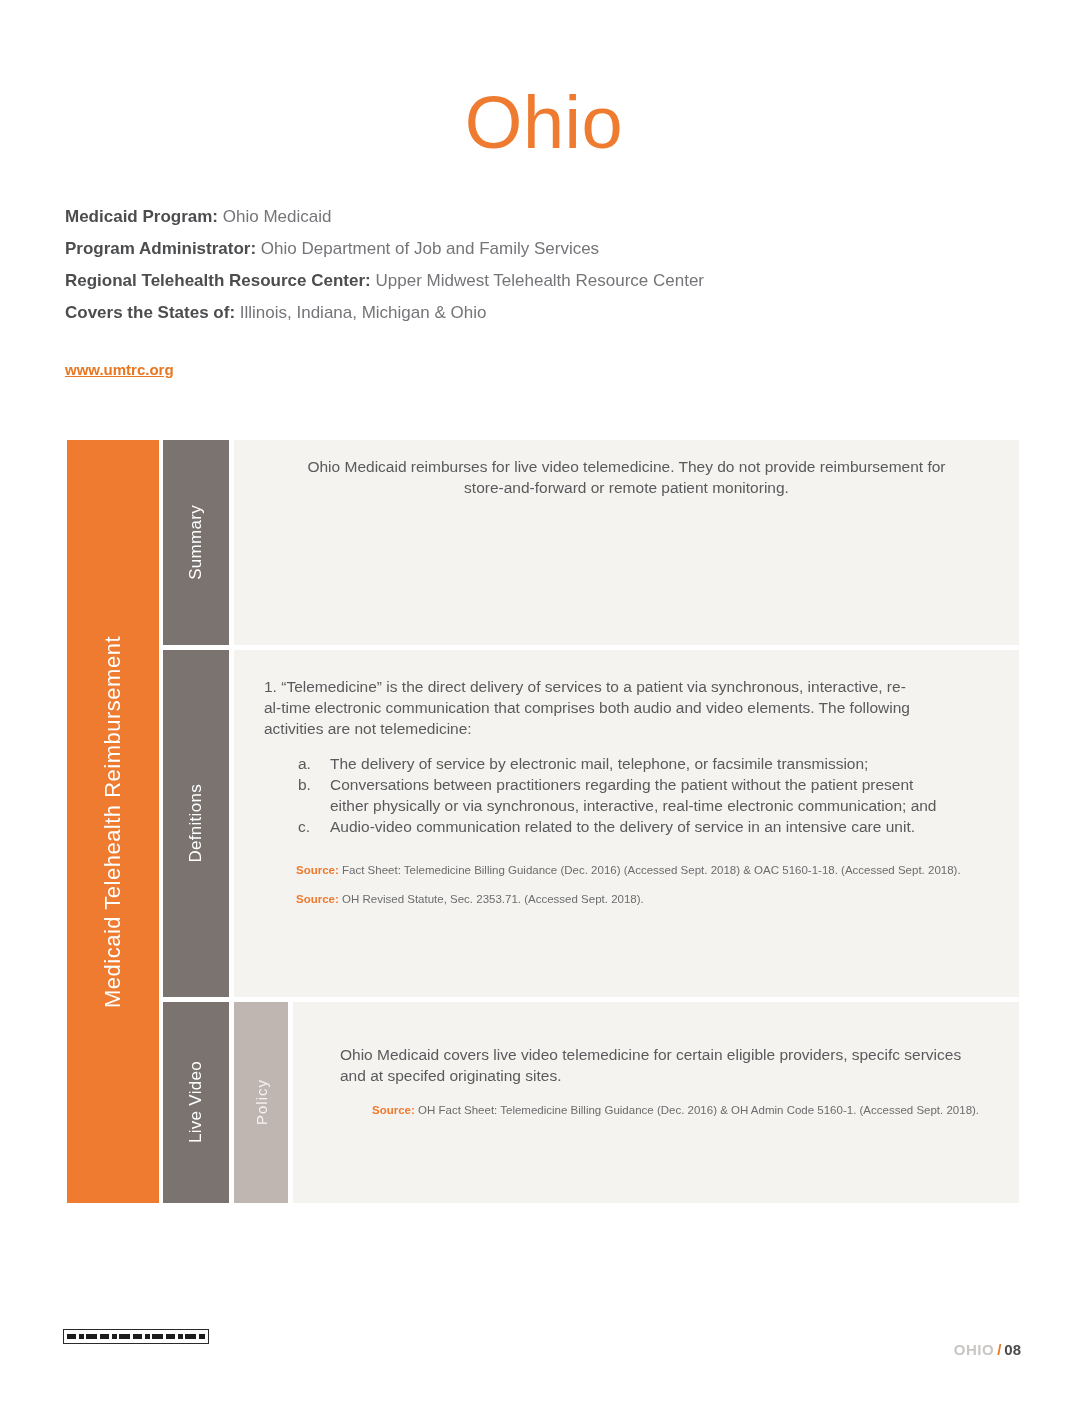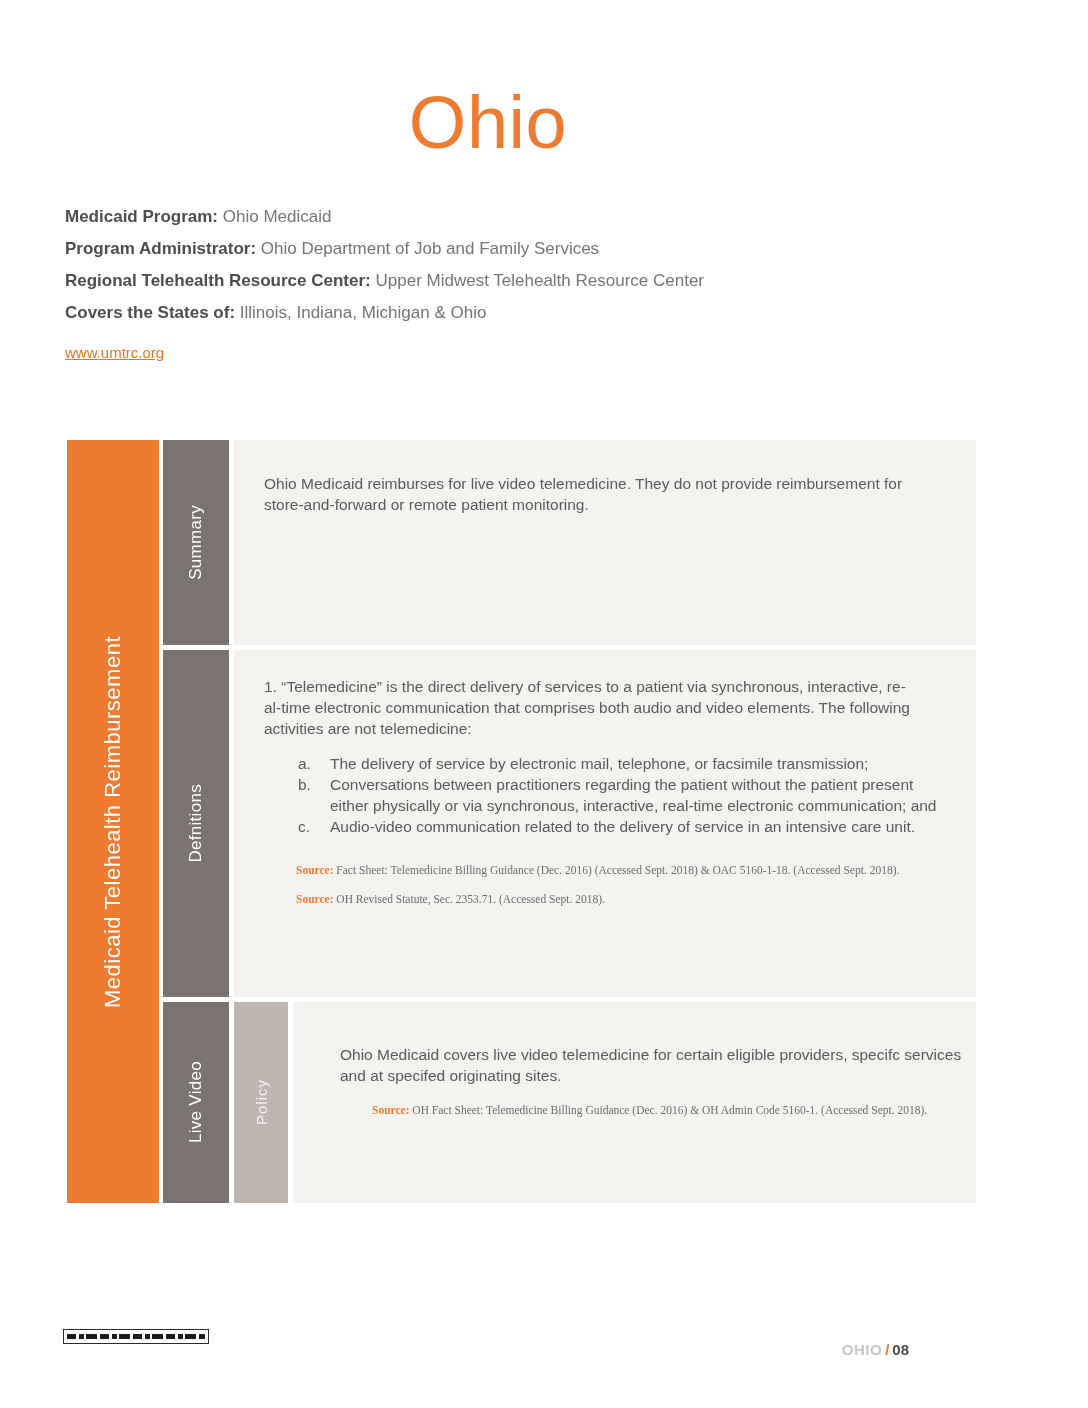--- a/index.html
+++ b/index.html
@@ -1,33 +1,33 @@
 <!DOCTYPE html>
 <html><head>
 <meta charset="utf-8">
 <style>
   * { margin:0; padding:0; box-sizing:border-box; }
   html,body { background:#ffffff; }
   .page {
-    position:relative; width:976px; height:1408px; background:#ffffff;
+    position:relative; width:1088px; height:1408px; background:#ffffff;
     font-family:"Liberation Sans", sans-serif; overflow:hidden;
   }
   
   .title {
     position:absolute; top:80px; left:0; width:100%;
     text-align:center; font-size:74px; font-weight:400;
     color:#EE7B30; letter-spacing:0.5px;
   }
   
   .header { position:absolute; left:65px; top:207px; width:800px; }
   .hline { font-size:17px; line-height:20px; margin-bottom:12px; }
   .hlabel { font-weight:bold; color:#4C4D4F; }
   .hvalue { color:#747578; }
   .hlink {
-    display:inline-block; margin-top:9px; font-size:15px; font-weight:normal;
+    display:inline-block; margin-top:26px; font-size:15px; font-weight:bold;
     color:#E87722; text-decoration:underline; cursor:pointer;
   }
   
   .main { position:absolute; left:67px; top:440px; width:952px; height:763px; }
   .orange-bar {
     position:absolute; left:0; top:0; width:92px; height:100%;
     background:#EE7B30; display:flex; align-items:center; justify-content:center;
   }
   .vtext {
     writing-mode:vertical-rl; transform:rotate(180deg);
@@ -42,30 +42,30 @@
     flex:none; width:66px; background:#7A7370; margin-right:5px;
     display:flex; align-items:center; justify-content:center;
   }
   .tab .vtext { font-size:17px; letter-spacing:0.3px; }
   .subtab {
     flex:none; width:54px; background:#BFB6B1; margin-right:5px;
     display:flex; align-items:center; justify-content:center;
   }
   .subtab .vtext { font-size:15px; color:#F5F3F1; letter-spacing:1px; }
   .content { flex:1; background:#F5F3F0; padding:26px 30px 20px 30px; }
-  .content-summary { padding-top:33px; }
+  .content-summary { padding-top:16px;text-align:center; }
   .content-live { padding-top:42px; padding-left:47px; }
   .body {
     font-size:15.5px; line-height:21px; color:#595A5C; white-space:pre-line;
   }
   .list { margin:14px 0 0 34px; }
   .li { display:flex; font-size:15.5px; line-height:21px; color:#595A5C; }
   .li .marker { flex:none; width:32px; }
   .li .litext { white-space:pre-line; }
-  .source { margin:20px 0 0 32px; font-size:11.5px; line-height:15px; color:#6B6C6E;font-family:Liberation Serif, serif; }
+  .source { margin:20px 0 0 32px; font-size:11.5px; line-height:15px; color:#6B6C6E; }
   .source .source-label { color:#EE7B30; font-weight:bold; }
   .source-mid { margin-top:26px; }
   .body-follow { margin-top:16px; }
   .source-last { margin-top:14px; }
   .source-live { margin-top:17px; }
   
   .fineprint {
     position:absolute; left:63px; top:1329px; width:146px; height:15px;
     border:1px solid #2a2a2a; background:#ffffff; padding:4px 3px 0 3px;
   }

